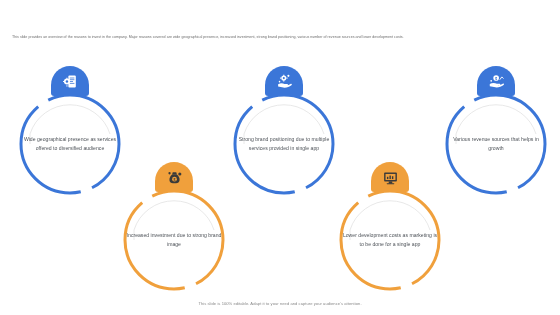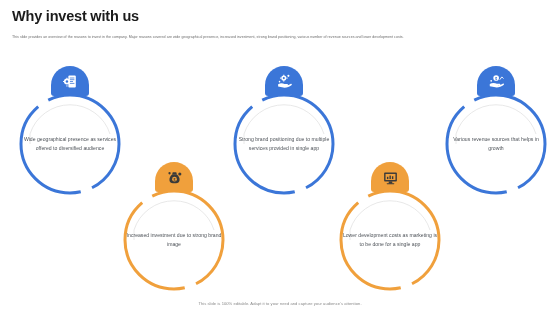--- a/index.html
+++ b/index.html
@@ -58,21 +58,20 @@
     position:absolute;left:0;right:0;bottom:9px;
     text-align:center;
     font-size:4.1px;color:#8a8a8a;letter-spacing:0.05px;
   }
 </style>
 </head>
 <body>
 
 <div id="slide">
 
-  <div class="title">Why invest with us</div>
   <div class="subtitle">This slide provides an overview of the reasons to invest in the company. Major reasons covered are wide geographical presence, increased investment, strong brand positioning, various number of revenue sources and lower development costs.</div>
 
   <div class="node blue" style="left:18px;top:92px;">
     <div class="ring-wrap">
       <div class="badge" style="background:#3b76d8;">
         <svg width="17" height="17" viewBox="0 0 24 24">
           <rect x="9" y="3.5" width="10.5" height="17" rx="1.4" fill="#ffffff"></rect>
           <rect x="11" y="6.5" width="6.5" height="1.1" fill="#3b76d8"></rect>
           <rect x="11" y="9" width="6.5" height="1.1" fill="#3b76d8"></rect>
           <rect x="11" y="11.5" width="4.5" height="1.1" fill="#3b76d8"></rect>

